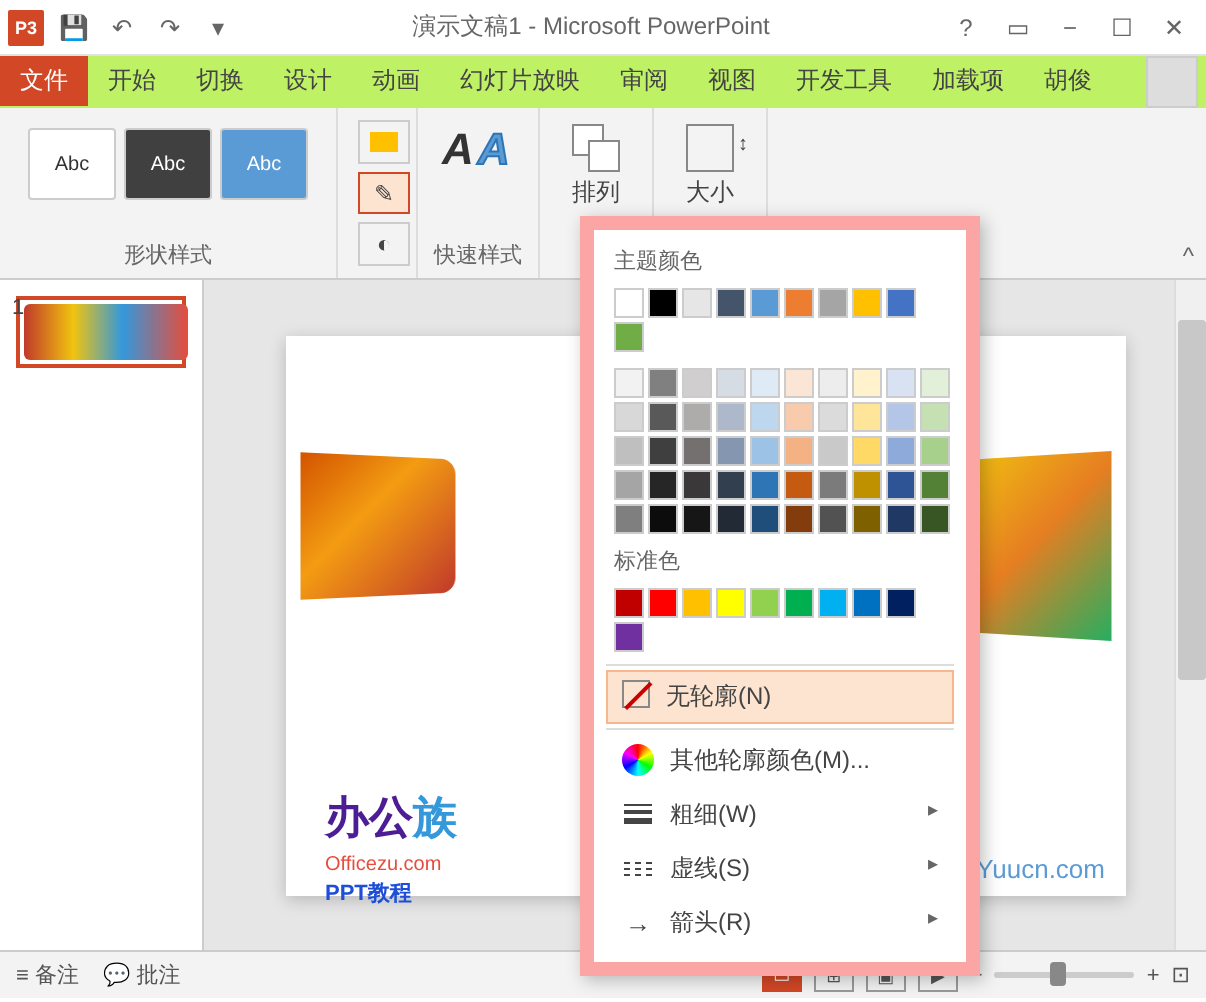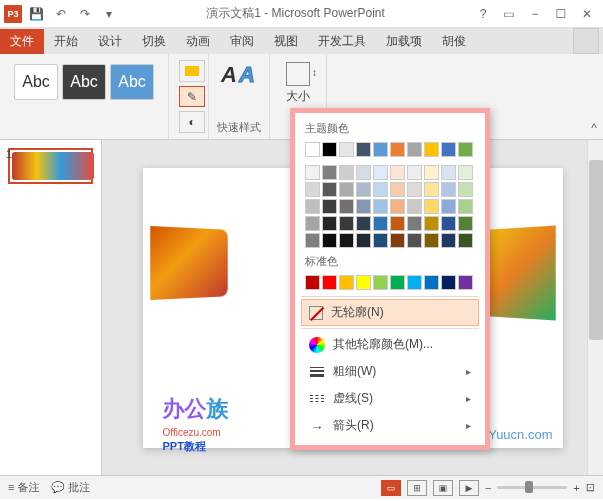--- a/index.html
+++ b/index.html
@@ -4,34 +4,34 @@
 <style>
 *{margin:0;padding:0;box-sizing:border-box;font-family:"Microsoft YaHei","Segoe UI",sans-serif}
 body{width:603px;height:501px;background:#fff;font-size:12px;color:#444;position:relative;overflow:hidden}
 .titlebar{height:28px;background:#fff;display:flex;align-items:center;padding:0 4px;border-bottom:1px solid #e1e1e1}
 .app-icon{width:18px;height:18px;background:#d24726;color:#fff;display:flex;align-items:center;justify-content:center;font-size:9px;font-weight:bold;border-radius:1px;margin-right:4px}
 .qat{display:flex;gap:2px}
 .qat-btn{width:22px;height:22px;display:flex;align-items:center;justify-content:center;color:#666}
 .win-title{flex:1;text-align:center;font-size:12px;color:#666}
 .win-ctrl{display:flex;gap:2px}
 .win-ctrl span{width:24px;height:20px;display:flex;align-items:center;justify-content:center;color:#666}
-.tabs{height:26px;display:flex;align-items:center;background:#e5e5e5}
+.tabs{height:26px;display:flex;align-items:flex-start;background:#bef264}
 .tab{padding:4px 10px;font-size:12px;color:#444;cursor:pointer}
 .tab.file{background:#d24726;color:#fff}
 .tab.active{color:#d24726;border-bottom:2px solid #d24726}
 .avatar{width:26px;height:26px;background:#ddd;margin-left:auto;margin-right:4px;border:1px solid #ccc}
 .ribbon{height:86px;background:#f3f3f3;border-bottom:1px solid #ccc;display:flex;position:relative}
 .group{border-right:1px solid #ddd;padding:4px 8px;display:flex;flex-direction:column}
 .group-label{font-size:11px;color:#666;text-align:center;margin-top:auto}
 .shapes-btn{display:flex;flex-direction:column;align-items:center;padding:4px}
 .shape-icon{width:32px;height:32px;position:relative}
 .shape-icon::before{content:"";position:absolute;width:24px;height:14px;border:1.5px solid #5b9bd5;border-radius:7px;top:2px;left:4px}
 .shape-icon::after{content:"";position:absolute;width:14px;height:14px;border:1.5px solid #70ad47;bottom:2px;right:4px}
 .style-gallery{display:flex;gap:4px;padding:6px}
-.style-item{width:44px;height:36px;border:1px solid #ccc;border-radius:2px;display:flex;align-items:center;justify-content:center;font-size:16px}
+.style-item{width:44px;height:36px;border:1px solid #ccc;border-radius:2px;display:flex;align-items:center;justify-content:center;font-size:10px}
 .s1{background:#fff;color:#333}
 .s2{background:#404040;color:#fff}
 .s3{background:#5b9bd5;color:#fff}
 .fill-btn{width:26px;height:22px;border:1px solid #ccc;display:flex;align-items:center;justify-content:center;margin:2px}
 .wordart-grp{display:flex;gap:2px;padding:4px}
 .wa{font-size:22px;font-weight:bold;font-style:italic}
 .wa1{color:#333}
 .wa2{color:#5b9bd5;-webkit-text-stroke:1px #2e75b6}
 .big-btn{display:flex;flex-direction:column;align-items:center;padding:4px 8px;gap:2px}
 .arrange-icon{width:24px;height:24px;position:relative}
@@ -42,30 +42,30 @@
 .workspace{display:flex;height:335px;background:#e6e6e6}
 .thumbs{width:102px;background:#fff;border-right:1px solid #ccc;padding:8px}
 .thumb{border:2px solid #d24726;padding:2px;margin-bottom:8px}
 .thumb-num{position:absolute;left:6px;font-size:11px;color:#444}
 .thumb-inner{width:82px;height:28px;background:linear-gradient(90deg,#c0392b 0%,#f1c40f 30%,#3498db 60%,#e74c3c 100%);border-radius:3px}
 .canvas{flex:1;position:relative;display:flex;align-items:center;justify-content:center}
 .slide{width:420px;height:280px;background:#fff;box-shadow:0 2px 8px rgba(0,0,0,.2);position:relative}
 .img-left{position:absolute;left:8px;top:60px;width:80px;height:70px;background:linear-gradient(135deg,#d35400 0%,#f39c12 40%,#c0392b 100%);border-radius:0 8px 8px 0;transform:perspective(200px) rotateY(15deg)}
 .img-right{position:absolute;right:8px;top:60px;width:80px;height:90px;background:linear-gradient(135deg,#f1c40f 0%,#e67e22 50%,#27ae60 100%);border-radius:8px 0 0 8px;transform:perspective(200px) rotateY(-15deg)}
 .logo{position:absolute;left:20px;bottom:24px;font-size:22px;font-weight:bold}
-.logo .l1{color:#8b5cf6}
+.logo .l1{color:#4c1d95}
 .logo .l2{color:#3498db}
 .logo-sub{position:absolute;left:20px;bottom:10px;font-size:10px;color:#e74c3c}
 .ppt-tag{position:absolute;left:20px;bottom:-6px;font-size:11px;color:#1d4ed8;font-weight:bold}
 .watermark{position:absolute;right:10px;bottom:6px;font-size:13px;color:#5b9bd5}
-.dropdown{position:absolute;left:290px;top:108px;width:200px;background:#fff;border:5px solid #fca5a5;box-shadow:2px 2px 8px rgba(0,0,0,.25);z-index:100;padding:6px}
+.dropdown{position:absolute;left:290px;top:108px;width:200px;background:#fff;border:7px solid #fca5a5;box-shadow:2px 2px 8px rgba(0,0,0,.25);z-index:100;padding:6px}
 .dd-label{font-size:11px;color:#666;padding:2px 4px}
 .swatches{display:flex;flex-wrap:wrap;gap:2px;padding:4px}
 .sw{width:15px;height:15px;border:1px solid #ccc}
-.dd-item{padding:5px 8px;display:flex;align-items:center;gap:8px;font-size:12px}
+.dd-item{padding:5px 8px;display:flex;gap:8px;font-size:12px}
 .dd-item:hover,.dd-item.hover{background:#fde4d0;border:1px solid #f5b88e;padding:4px 7px}
 .dd-sep{height:1px;background:#ddd;margin:2px 0}
 .dd-icon{width:16px;height:16px;display:flex;align-items:center;justify-content:center}
 .colorwheel{background:conic-gradient(red,yellow,lime,cyan,blue,magenta,red);border-radius:50%}
 .eyedrop::before{content:"✎";transform:scaleX(-1);display:block}
 .weight-ic{display:flex;flex-direction:column;gap:2px;justify-content:center}
 .weight-ic span{height:1px;background:#444;width:14px}
 .weight-ic span:nth-child(2){height:2px}
 .weight-ic span:nth-child(3){height:3px}
 .dash-ic{display:flex;flex-direction:column;gap:2px;justify-content:center}
@@ -100,56 +100,64 @@
     <span>▭</span>
     <span>−</span>
     <span>☐</span>
     <span>✕</span>
   </div>
 </div>
 
 <div class="tabs">
   <div class="tab file">文件</div>
   <div class="tab">开始</div>
+  <div class="tab">切换</div>
   <div class="tab">设计</div>
-  <div class="tab">切换</div>
   <div class="tab">动画</div>
+  <div class="tab">幻灯片放映</div>
   <div class="tab">审阅</div>
   <div class="tab">视图</div>
   <div class="tab">开发工具</div>
   <div class="tab">加载项</div>
   <div class="tab">胡俊</div>
   <div class="avatar"></div>
 </div>
 
 <div class="ribbon">
   <div class="group">
     <div class="style-gallery">
       <div class="style-item s1">Abc</div>
       <div class="style-item s2">Abc</div>
       <div class="style-item s3">Abc</div>
     </div>
+    <div class="group-label">形状样式</div>
   </div>
   <div class="group" style="width:40px">
     <div class="fill-btn">
         <span style="width:14px;height:10px;background:#ffc000;display:block"></span>
       </div>
     <div class="fill-btn" style="border-color:#d24726;background:#fde4d0">
         <span>✎</span>
       </div>
     <div class="fill-btn">
         <span>◐</span>
       </div>
   </div>
   <div class="group">
     <div class="wordart-grp">
       <span class="wa wa1">A</span>
       <span class="wa wa2">A</span>
     </div>
     <div class="group-label">快速样式</div>
+  </div>
+  <div class="group">
+    <div class="big-btn">
+      <div class="arrange-icon"></div>
+      <span>排列</span>
+    </div>
   </div>
   <div class="group">
     <div class="big-btn">
       <div class="size-icon"></div>
       <span>大小</span>
     </div>
   </div>
   <span class="ribbon-collapse">^</span>
 </div>
 

